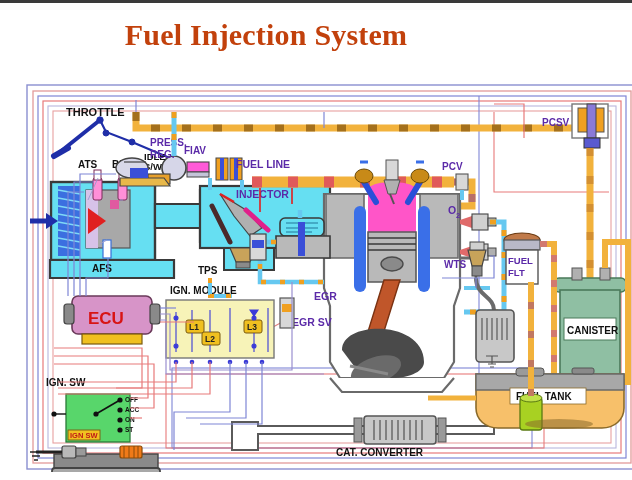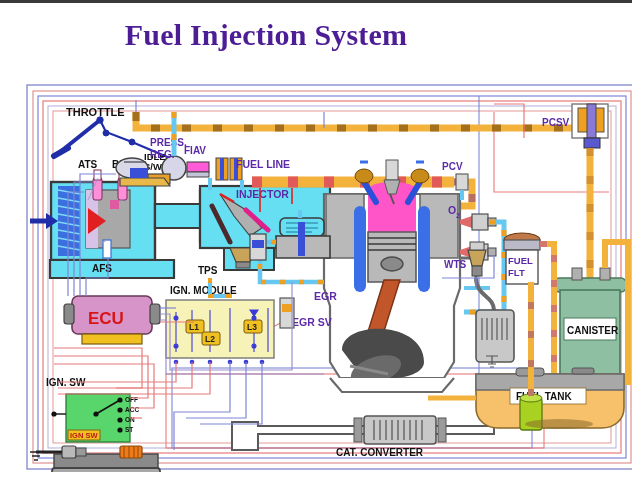--- a/index.html
+++ b/index.html
@@ -1,21 +1,21 @@
 <!DOCTYPE html>
 <html><head>
 <meta charset="utf-8">
 <style>
   html,body{margin:0;padding:0;background:#fff;}
   body{width:632px;height:480px;overflow:hidden;
        font-family:"Liberation Sans",sans-serif;}
   #page{position:relative;width:632px;height:480px;background:#ffffff;}
   #topbar{position:absolute;left:0;top:0;width:632px;height:3px;background:#3a3a3a;}
   #title{position:absolute;left:0;top:18px;width:532px;text-align:center;
-         font-family:"Liberation Serif",serif;font-size:30px;color:#4c1d95;letter-spacing:.2px;}
+         font-family:"Liberation Serif",serif;font-size:30px;color:#c2410c;letter-spacing:.2px;}
   #diagram{position:absolute;left:24px;top:82px;width:616px;height:390px;}
   svg{display:block;}
   .lbl{font-family:"Liberation Sans",sans-serif;font-weight:bold;}
 </style>
 </head>
 <body>
 
 <div id="page">
 
   <div id="topbar"></div>

